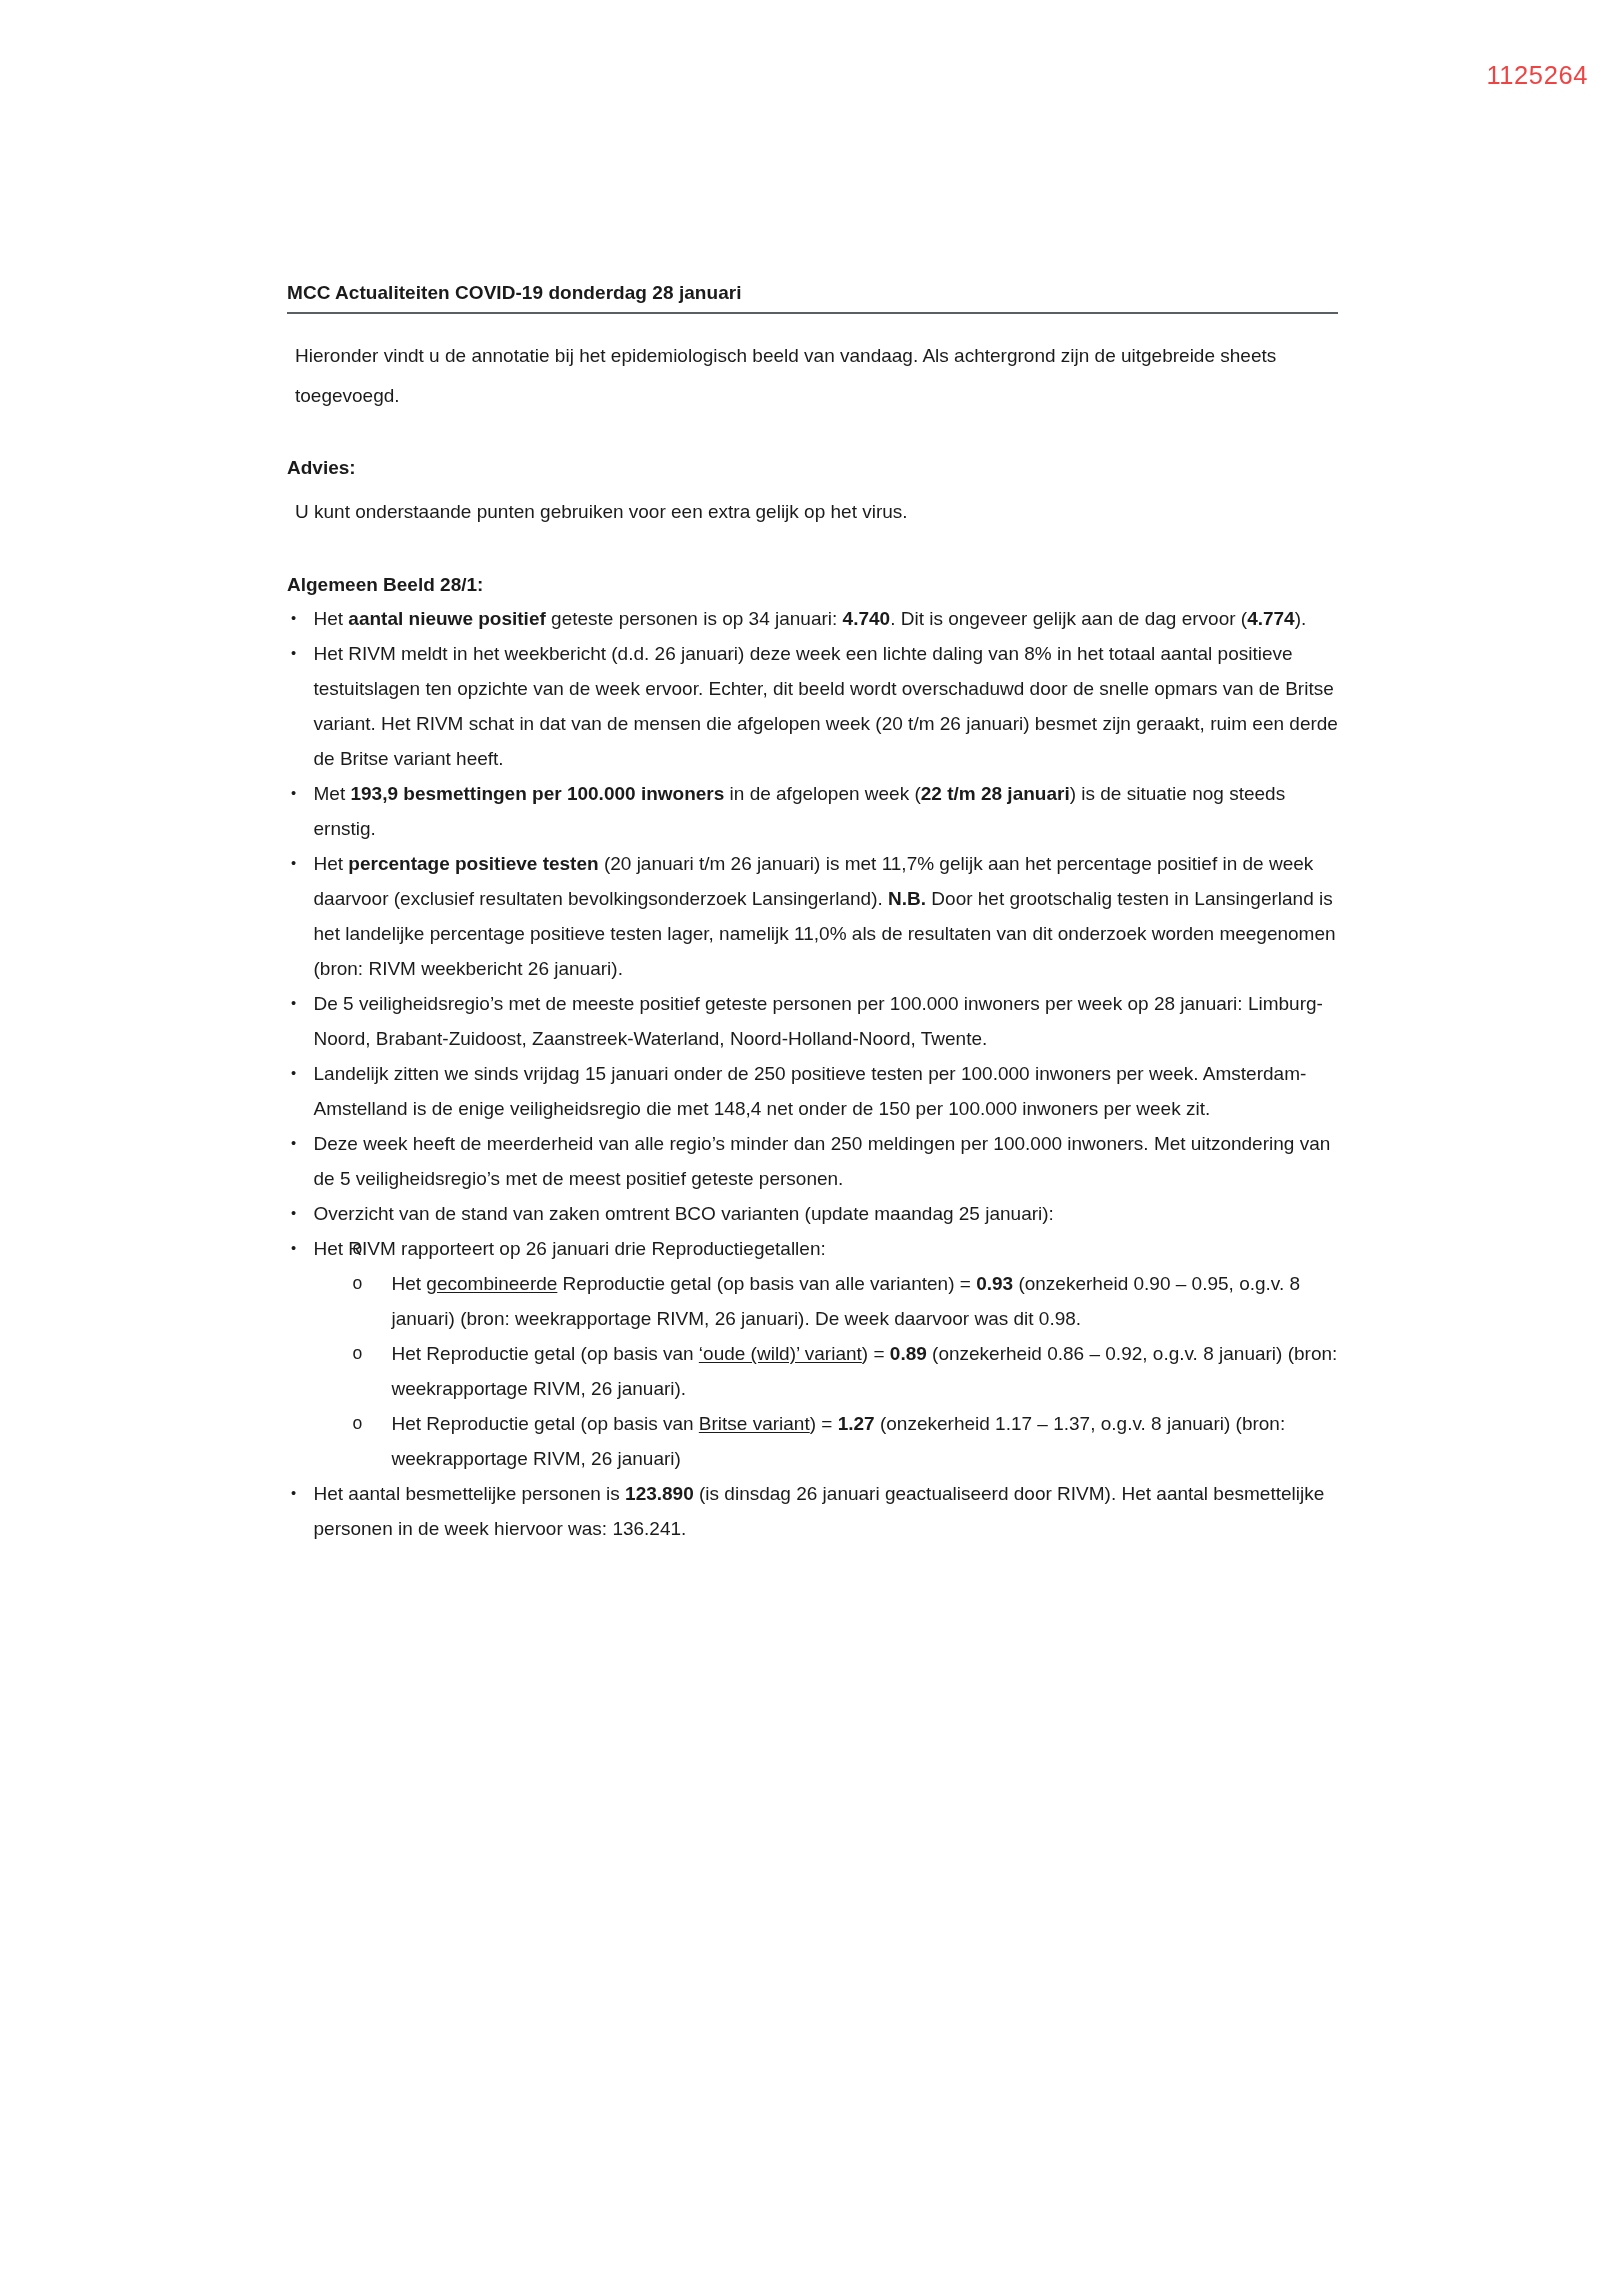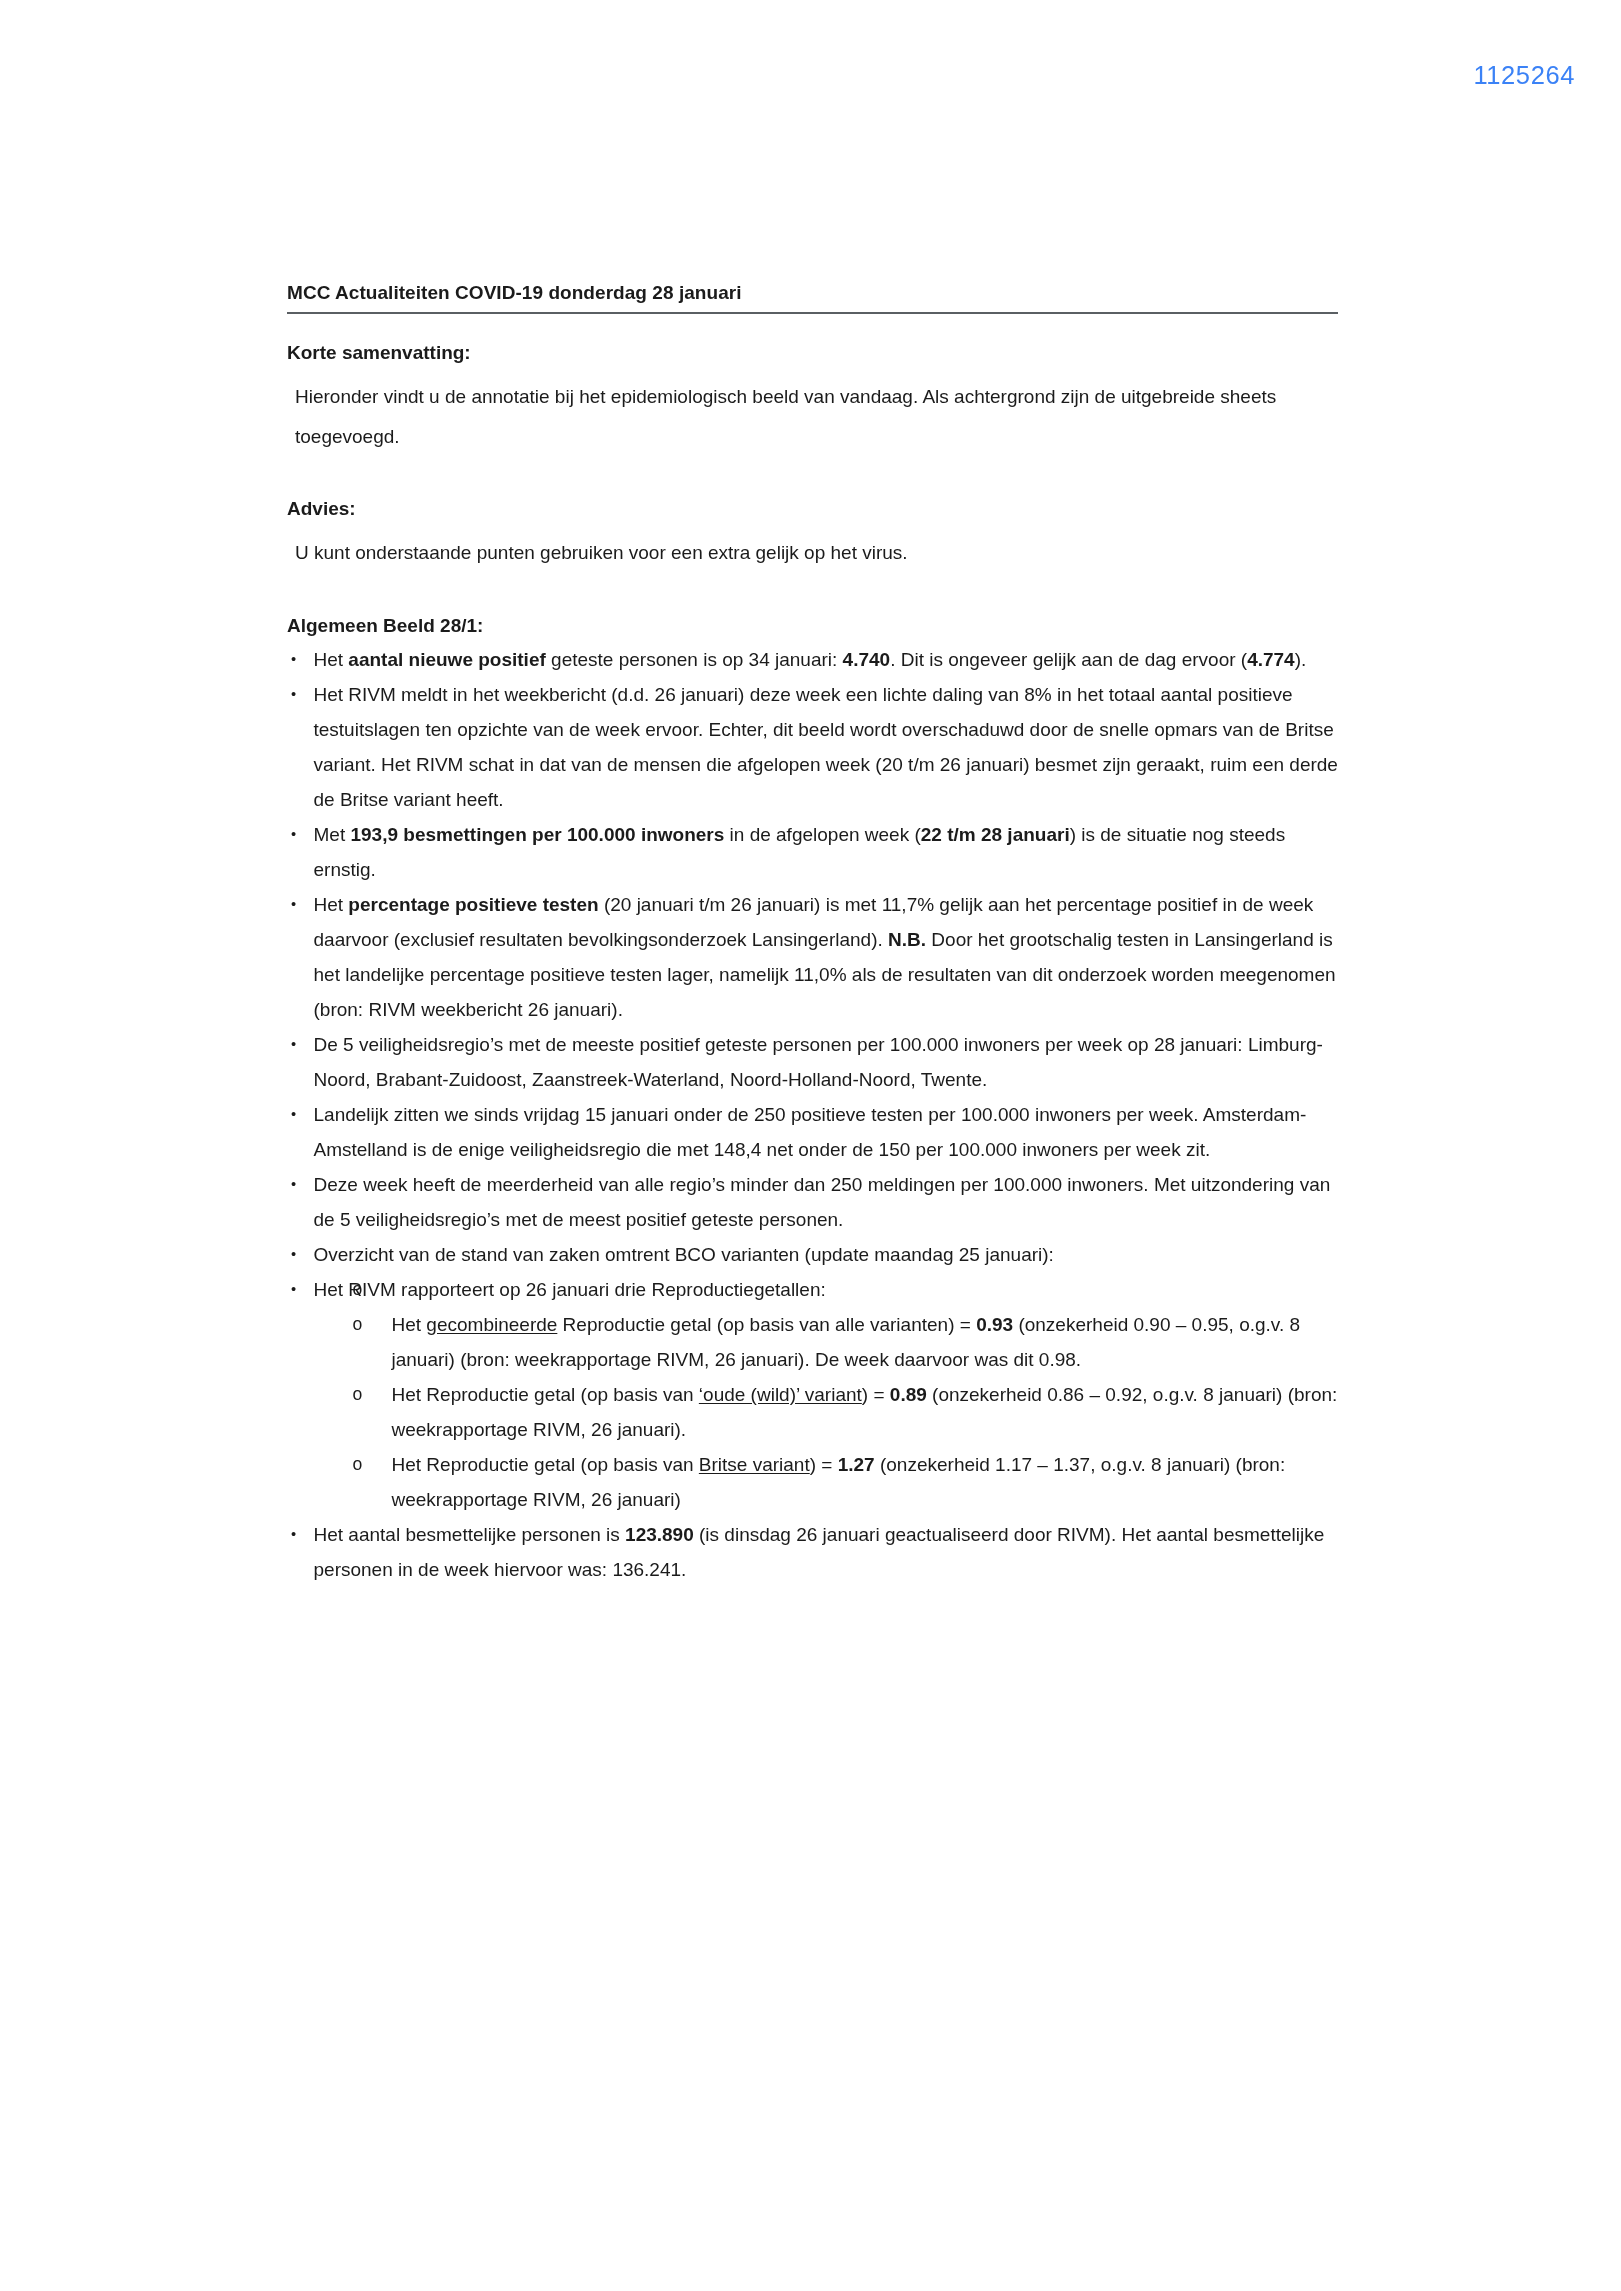--- a/index.html
+++ b/index.html
@@ -19,24 +19,24 @@
   .page {
     position: absolute;
     inset: 0;
     background: #ffffff;
   }
 
   
   .page-number {
     position: absolute;
     top: 61px;
-    right: 46px;
+    right: 33px;
     font-size: 25.5px;
     letter-spacing: 0.6px;
-    color: #3b82f6;
+    color: #ef4444;
     white-space: nowrap;
   }
 
   
   .content {
     position: absolute;
     left: 287px;
     top: 280px;
     width: 1057px;
     font-size: 19px;
@@ -118,21 +118,20 @@
 
 <div class="page">
 
   <div class="page-number">1125264</div>
 
   <div class="content">
 
     <div class="doc-title">MCC Actualiteiten COVID-19 donderdag 28 januari</div>
     <hr class="rule">
 
-    <div class="section-head">Korte samenvatting:</div>
     <p class="body-text">Hieronder vindt u de annotatie bij het epidemiologisch beeld van vandaag. Als achtergrond zijn de uitgebreide sheets toegevoegd.</p>
 
     <div class="gap-md"></div>
 
     <div class="section-head">Advies:</div>
     <p class="body-text">U kunt onderstaande punten gebruiken voor een extra gelijk op het virus.</p>
 
     <div class="gap-md"></div>
 
     <div class="section-head">Algemeen Beeld 28/1:</div>

